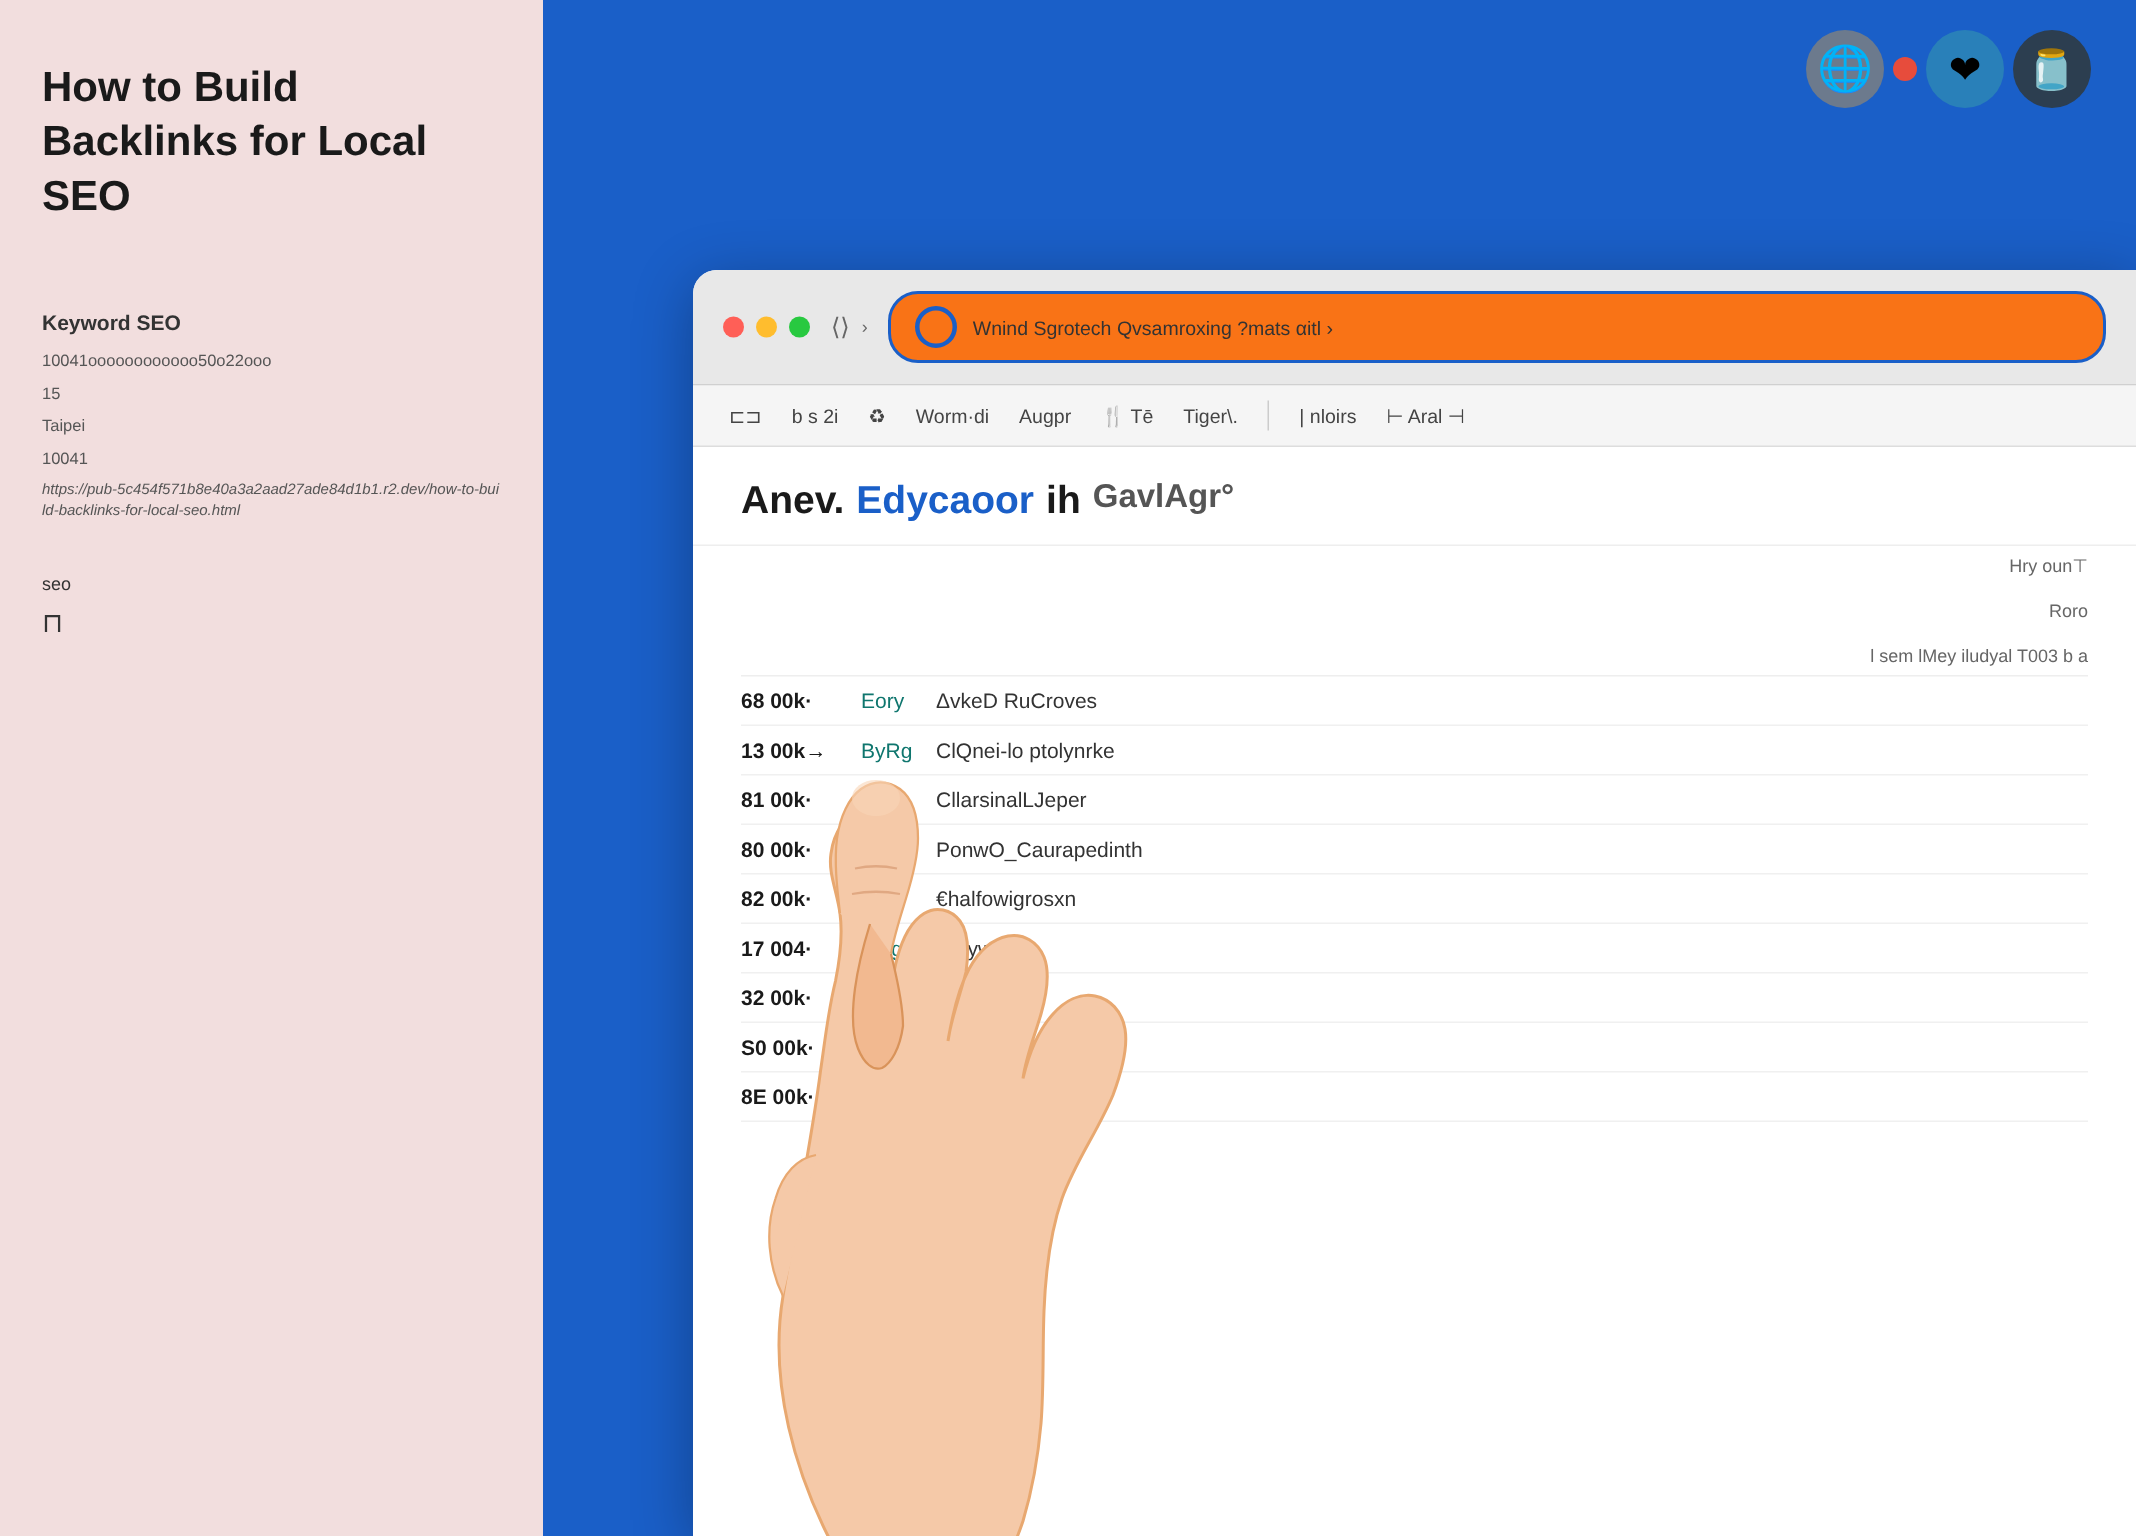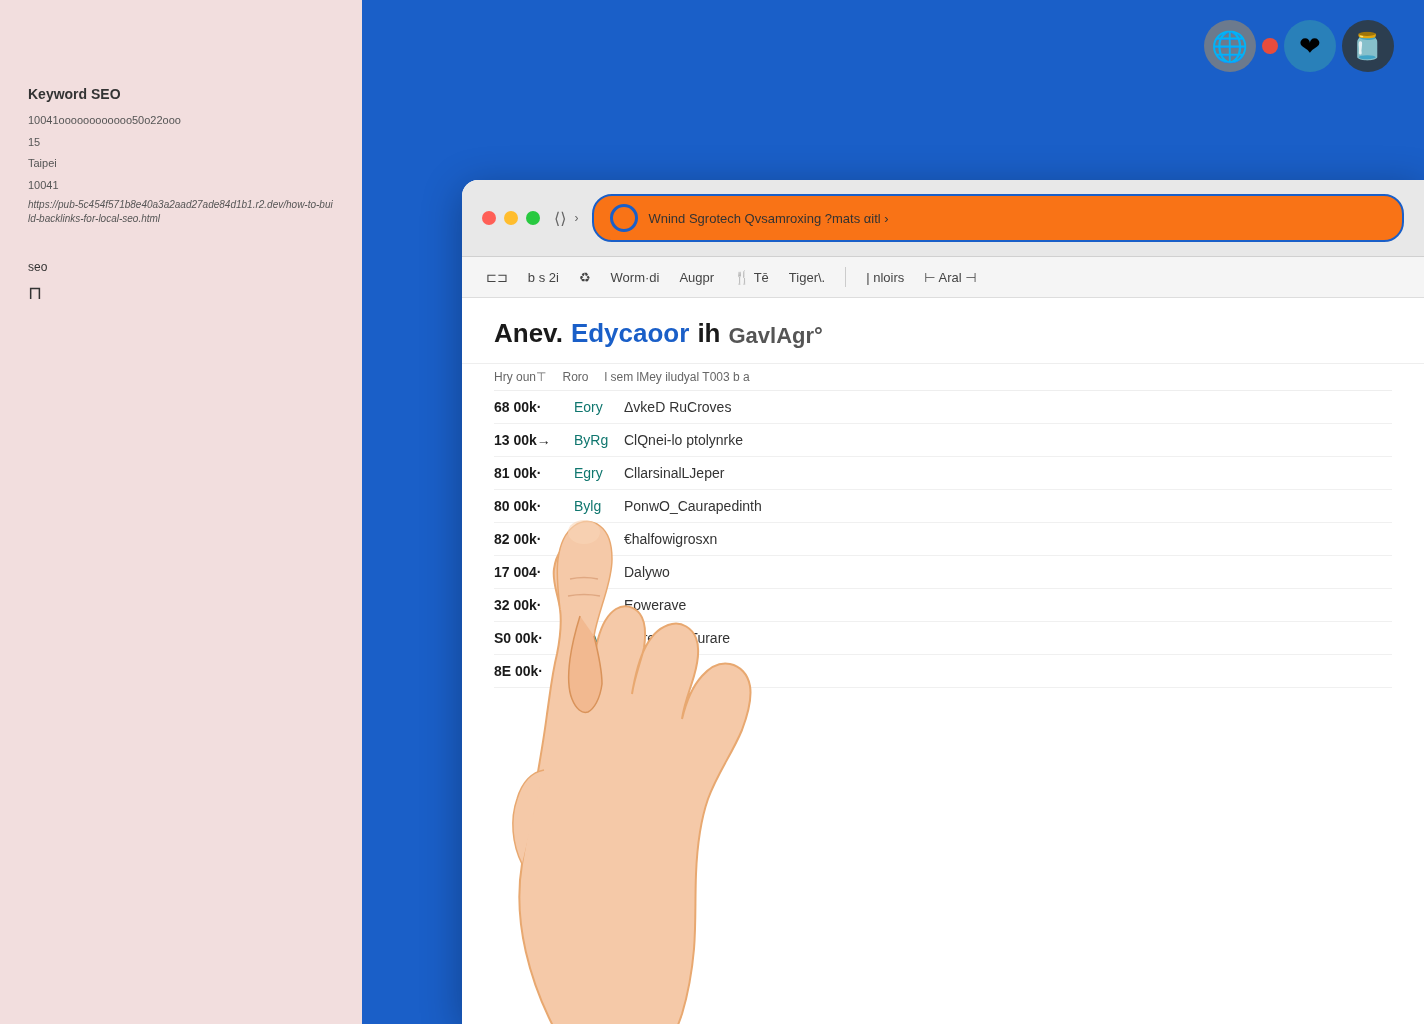--- a/index.html
+++ b/index.html
@@ -185,21 +185,21 @@
     }
 
     
     .page-header {
       padding: 20px 32px 10px;
       border-bottom: 1px solid #eee;
     }
 
     .page-title-row {
       display: flex;
-      align-items: flex-end;
+      align-items: flex-start;
       gap: 8px;
       margin-bottom: 4px;
     }
 
     .page-title-main {
       font-size: 26px;
       font-weight: 800;
       color: #1a1a1a;
     }
 
@@ -243,20 +243,21 @@
     .th-lg { width: 200px; }
 
     .sub-header {
       display: flex;
       align-items: flex-end;
       padding: 6px 0;
       border-bottom: 1px solid #eee;
       gap: 16px;
       font-size: 12px;
       color: #666;
+      flex-direction: column;
     }
 
     .data-row {
       display: flex;
       align-items: center;
       padding: 8px 0;
       border-bottom: 1px solid #f0f0f0;
       gap: 0;
     }
 
@@ -325,20 +326,21 @@
       top: 18px;
       right: 104px;
     }
     .deco-blue { background: #2980b9; }
     .deco-dark { background: #2c3e50; }
   </style>
 </head>
 <body>
 
 <div class="sidebar">
+  <h1 class="sidebar-title">How to Build Backlinks for Local SEO</h1>
   <p class="sidebar-subtitle">Keyword SEO</p>
   <p class="sidebar-meta">10041oooooooooooo50o22ooo</p>
   <p class="sidebar-meta">15</p>
   <p class="sidebar-meta">Taipei</p>
   <p class="sidebar-meta">10041</p>
   <p class="sidebar-url">https://pub-5c454f571b8e40a3a2aad27ade84d1b1.r2.dev/how-to-build-backlinks-for-local-seo.html</p>
   <br>
   <p class="sidebar-tag">seo</p>
   <span class="sidebar-icon">⊓</span>
 </div>

